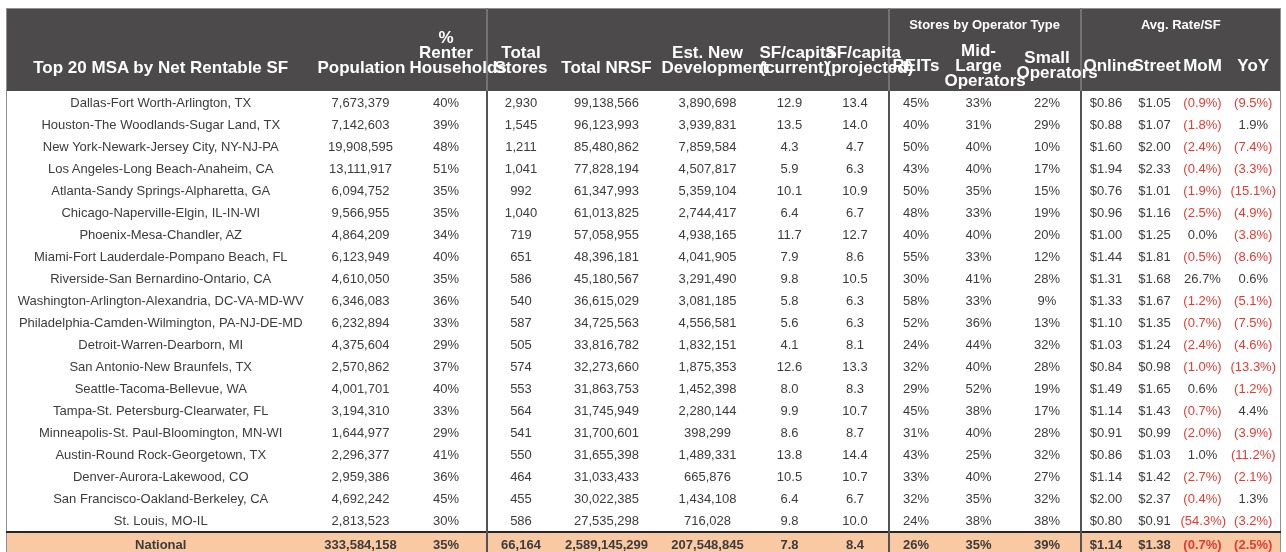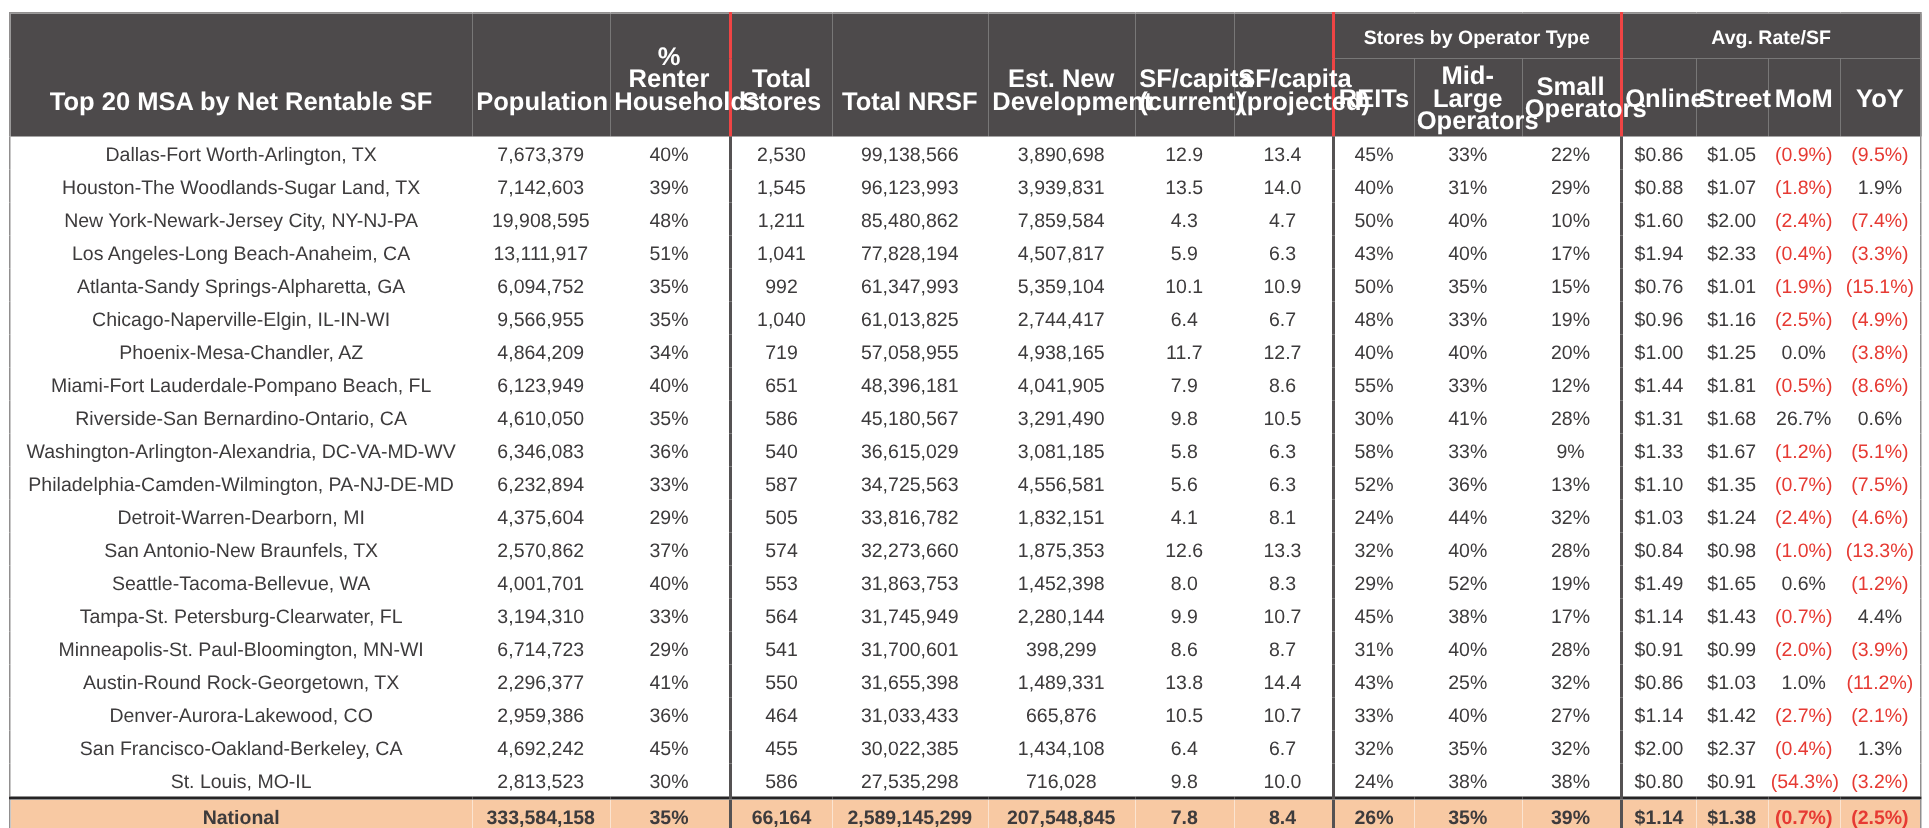--- a/index.html
+++ b/index.html
@@ -5,21 +5,21 @@
   html,body{margin:0;padding:0;background:#ffffff;}
   body{font-family:"Liberation Sans",sans-serif;-webkit-font-smoothing:antialiased;}
   .table-wrap{margin:8px 6px 0 6px;}
   table{border-collapse:collapse;table-layout:fixed;width:1272px;
         border:1px solid var(--outer-border,#918f8f);}
   thead th{background:var(--header-bg,#4d4a4b);color:var(--header-text,#ffffff);
            font-weight:bold;font-size:17px;line-height:15px;padding:0 2px;text-align:center;}
   tr.group-row th.group-label{height:30px;vertical-align:middle;font-size:13px;}
   th.main{vertical-align:bottom;padding:0 3px 16px 3px;}
   tr.sub-row th{height:52px;vertical-align:middle;}
-  th.gs{border-left:2px solid #ef4444;}
+  th.gs{border-left:2px solid #737373;}
   tbody td{height:22px;font-size:13px;color:var(--body-text,#3d3b3c);text-align:center;
            padding:0 2px;white-space:nowrap;overflow:hidden;background:#ffffff;}
   tbody td.gs{border-left:2px solid var(--divider,#555253);}
   tbody td.neg{color:var(--negative-text,#e63a33);}
   tbody tr.national td{background:var(--national-bg,#f8c9a3);font-weight:bold;
                        border-top:2px solid #262425;}
 </style>
 </head>
 <body>
 
@@ -63,21 +63,21 @@
         <th>Street</th>
         <th>MoM</th>
         <th>YoY</th>
       </tr>
     </thead>
     <tbody>
         <tr>
           <td>Dallas-Fort Worth-Arlington, TX</td>
           <td>7,673,379</td>
           <td>40%</td>
-          <td class="gs">2,530</td>
+          <td class="gs">2,930</td>
           <td>99,138,566</td>
           <td>3,890,698</td>
           <td>12.9</td>
           <td>13.4</td>
           <td class="gs">45%</td>
           <td>33%</td>
           <td>22%</td>
           <td class="gs">$0.86</td>
           <td>$1.05</td>
           <td class="neg">(0.9%)</td>
@@ -316,21 +316,21 @@
           <td class="gs">45%</td>
           <td>38%</td>
           <td>17%</td>
           <td class="gs">$1.14</td>
           <td>$1.43</td>
           <td class="neg">(0.7%)</td>
           <td>4.4%</td>
         </tr>
         <tr>
           <td>Minneapolis-St. Paul-Bloomington, MN-WI</td>
-          <td>6,714,723</td>
+          <td>1,644,977</td>
           <td>29%</td>
           <td class="gs">541</td>
           <td>31,700,601</td>
           <td>398,299</td>
           <td>8.6</td>
           <td>8.7</td>
           <td class="gs">31%</td>
           <td>40%</td>
           <td>28%</td>
           <td class="gs">$0.91</td>

